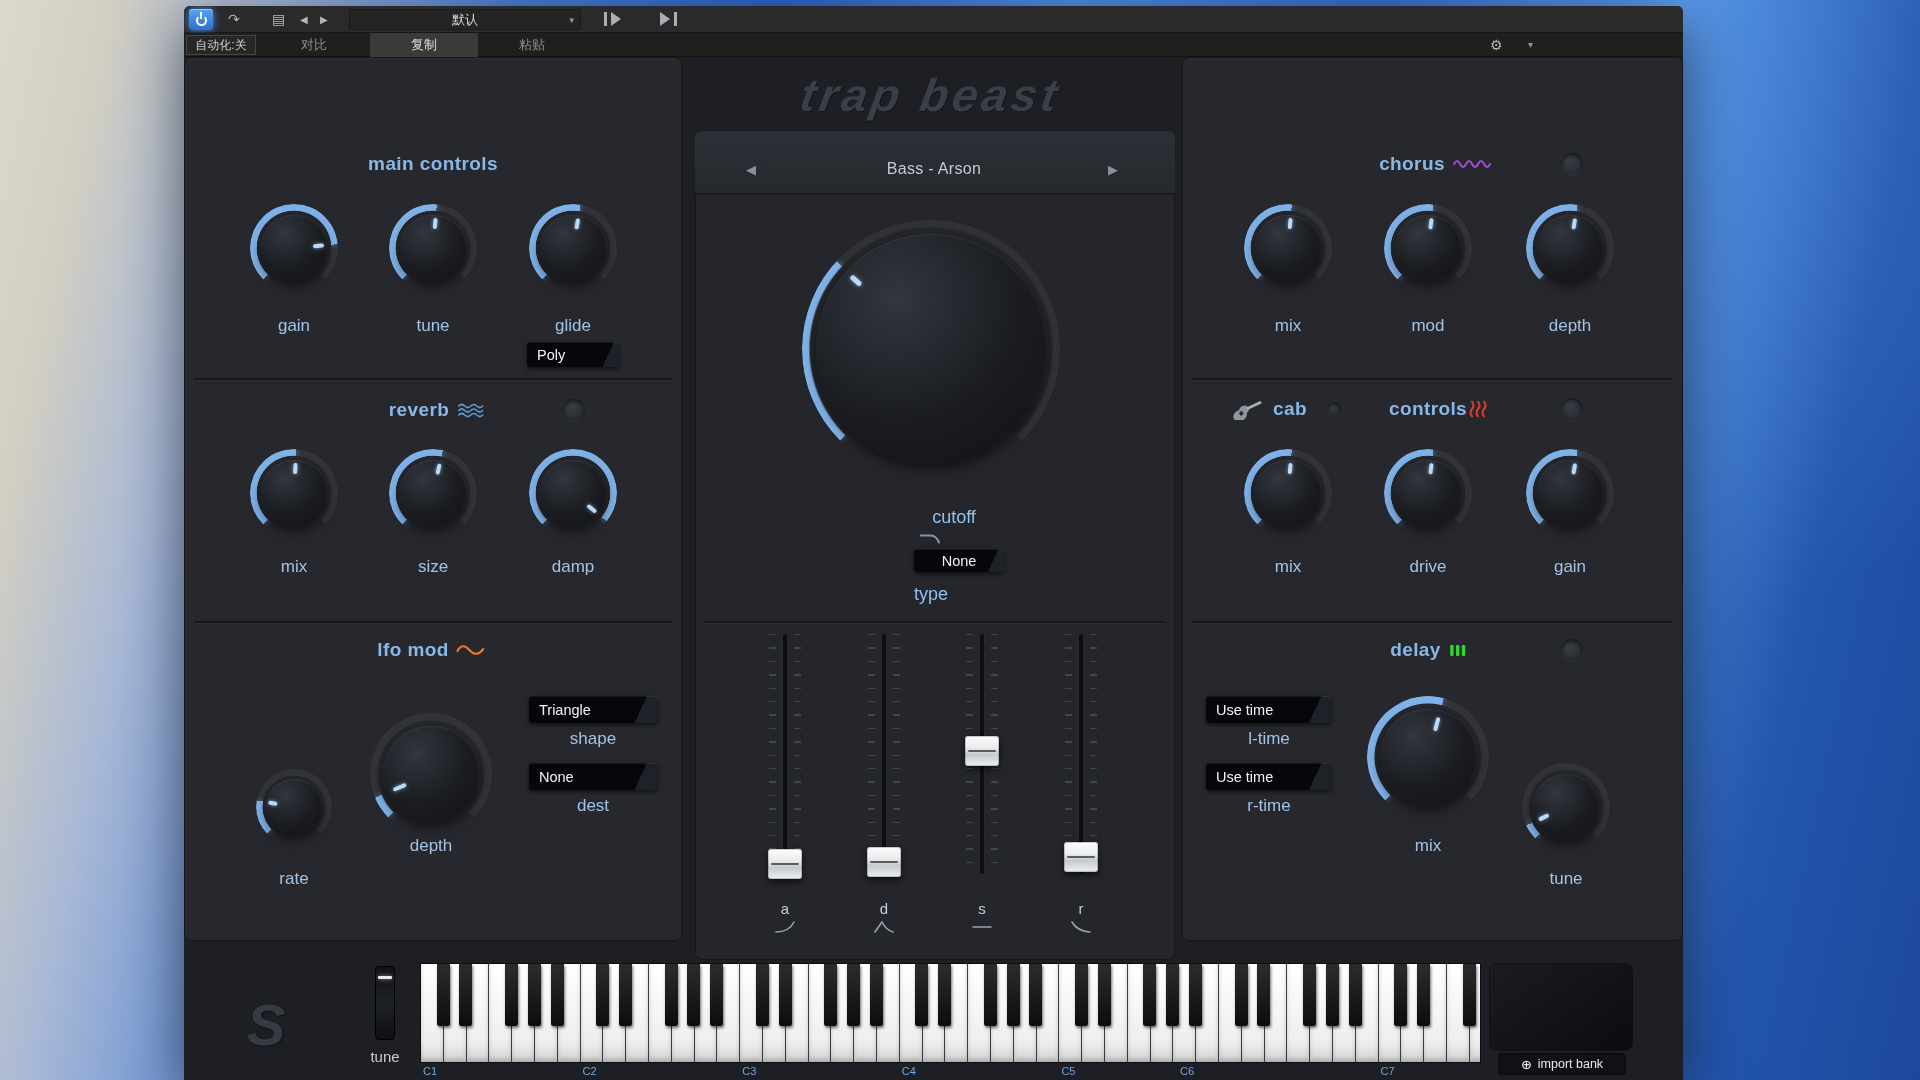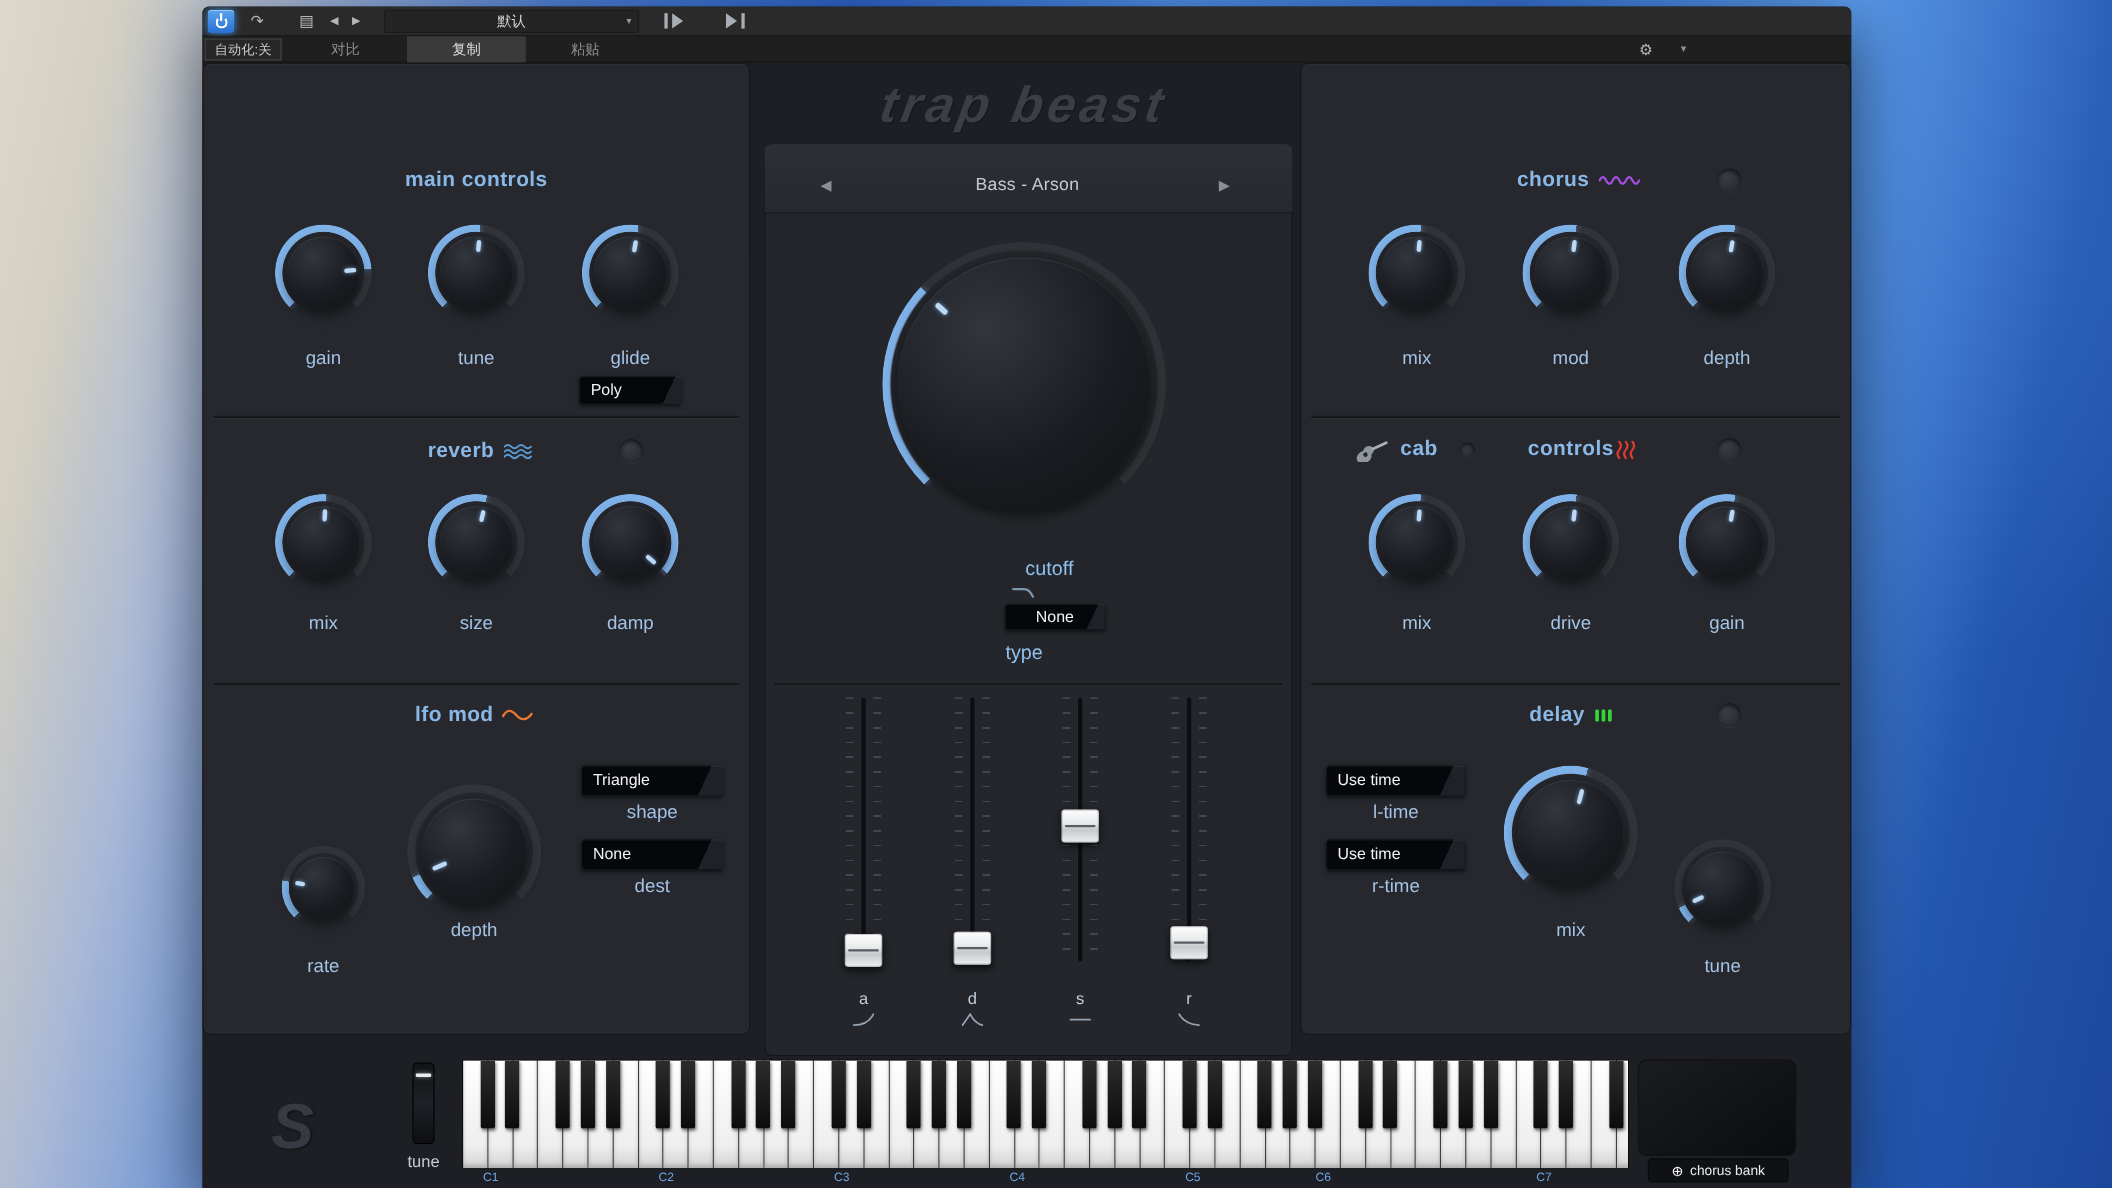--- a/index.html
+++ b/index.html
@@ -88,21 +88,21 @@
   .slogo{position:absolute;transform:translate(-50%,-50%);font-size:58px;font-style:italic;font-weight:800;color:#363a42;text-shadow:1px 1px 2px #101114;}
   .wheel{position:absolute;left:191px;top:960px;width:20px;height:74px;border-radius:4px;border:1px solid #000;
     background:linear-gradient(180deg,#121316,#1e2126 50%,#0e0f12);}
   .wheel i{position:absolute;left:2px;right:2px;top:12%;height:3px;background:#e8ecf2;border-radius:1px;box-shadow:0 0 4px rgba(255,255,255,.5);}
   .tunelabel{position:absolute;transform:translate(-50%,-50%);color:#c8ccd2;font-size:15px;}
   #kb{position:absolute;left:236px;top:957px;width:1061px;height:100px;overflow:hidden;background:#3a3d42;border:1px solid #0c0d0f;}
   .wkey{position:absolute;top:0;height:100%;background:linear-gradient(180deg,#ffffff,#eeeeee 80%,#d2d2d2);box-shadow:inset 0 -3px 4px rgba(0,0,0,.18);}
   .bkey{position:absolute;top:0;width:13px;height:62px;z-index:2;border-radius:0 0 2px 2px;
     background:linear-gradient(180deg,#2c2c2c,#0c0c0c);box-shadow:1px 2px 3px rgba(0,0,0,.55);}
   .octstrip{position:absolute;left:236px;top:1057px;width:1061px;height:17px;}
-  .oct{position:absolute;top:2px;color:#6ea6e6;font-size:11px;margin-left:16px;}
+  .oct{position:absolute;top:2px;color:#6ea6e6;font-size:11px;}
   .display{position:absolute;left:1305px;top:957px;width:144px;height:88px;border-radius:8px;
     background:linear-gradient(145deg,#1a1c20,#0b0c0e);border:1px solid #101114;}
   .import{position:absolute;left:1314px;top:1047px;width:128px;height:22px;border-radius:4px;background:#101114;border:1px solid #090a0c;
     display:flex;align-items:center;justify-content:center;gap:6px;color:#e6e9ee;font-size:12.5px;}
   .import .plus{color:#ffffff;font-size:13px;line-height:1;}
   svg{display:block;}
 </style>
 </head>
 <body>
 
@@ -549,17 +549,17 @@
         <span class="oct" style="left: 162.6px;">C2</span>
         <span class="oct" style="left: 322.2px;">C3</span>
         <span class="oct" style="left: 481.8px;">C4</span>
         <span class="oct" style="left: 641.4px;">C5</span>
         <span class="oct" style="left: 760px;">C6</span>
         <span class="oct" style="left: 960.6px;">C7</span>
       </div>
     <div class="display"></div>
     <div class="import">
       <span class="plus">⊕</span>
-      <span>chorus bank</span>
+      <span>import bank</span>
     </div>
 
   </div>
 </div>
 
 </body></html>

